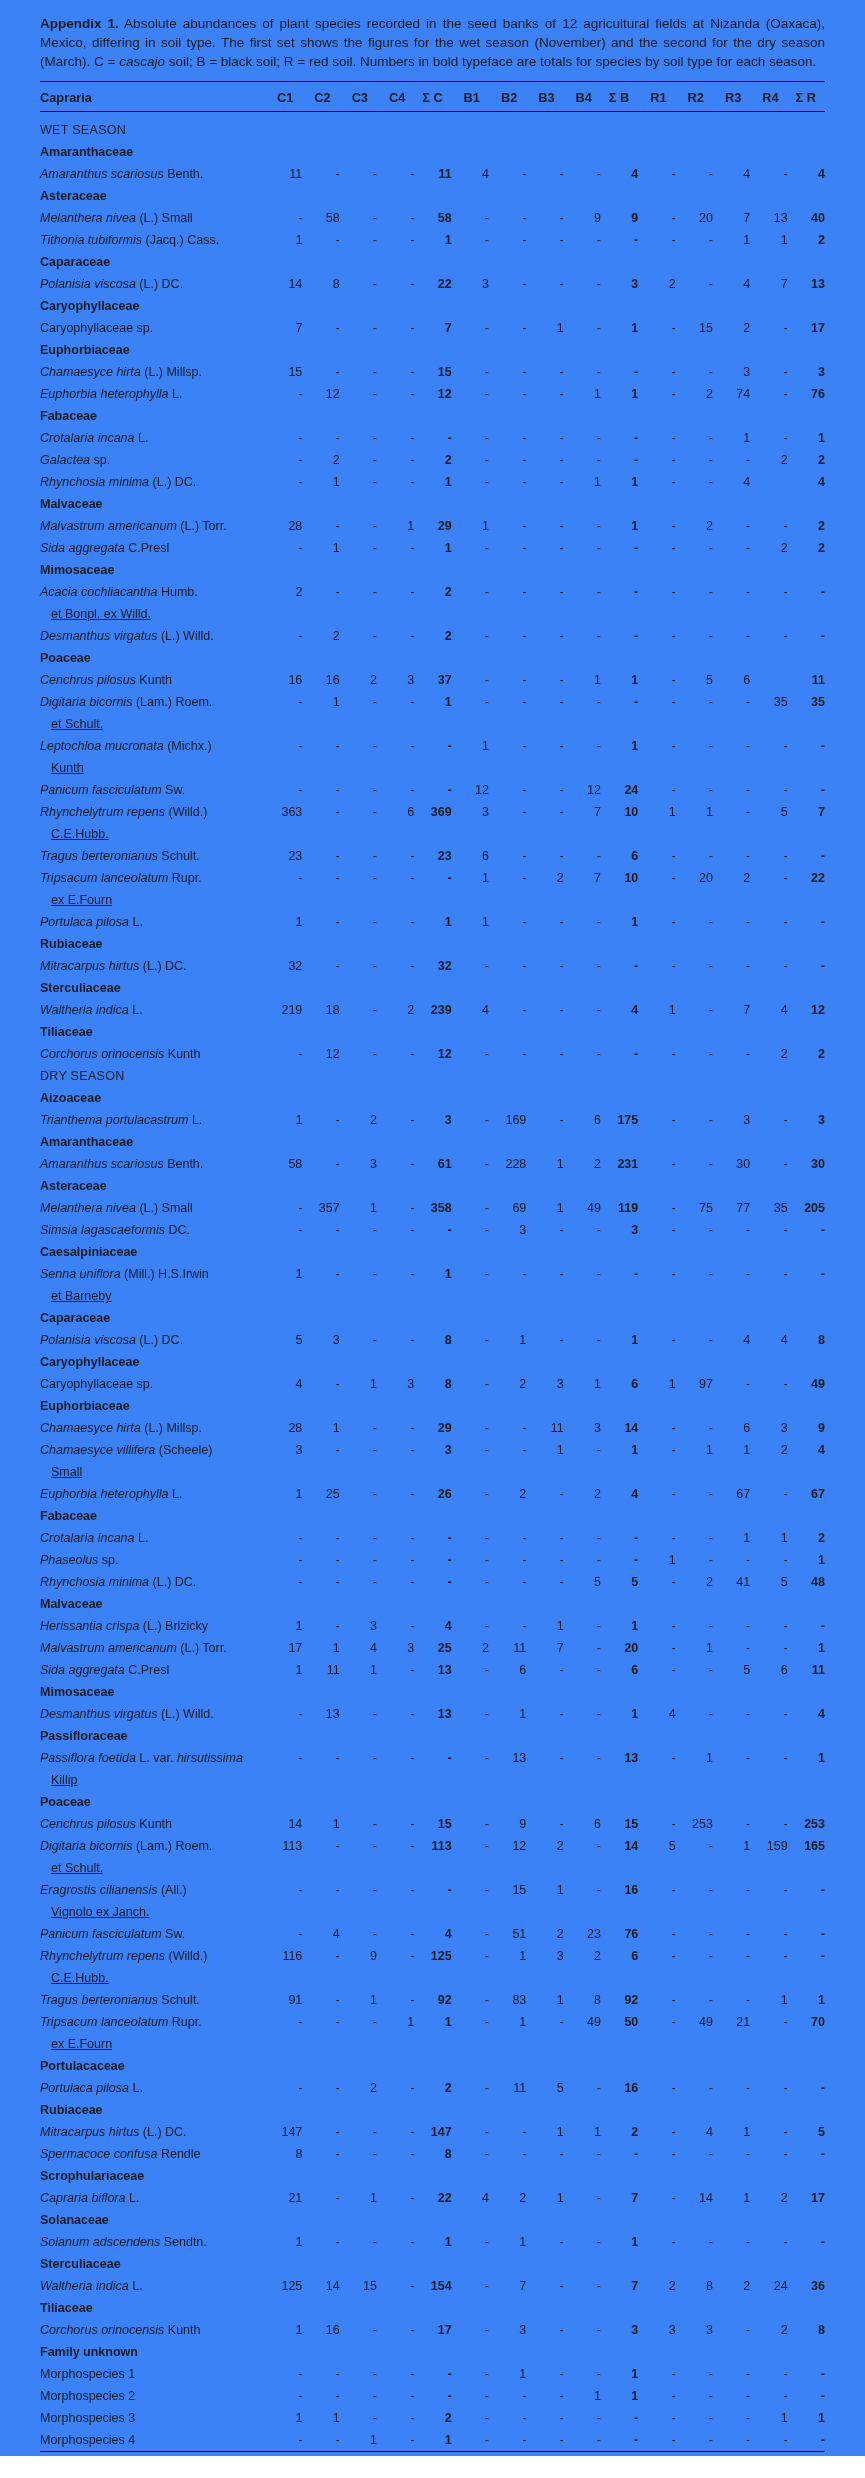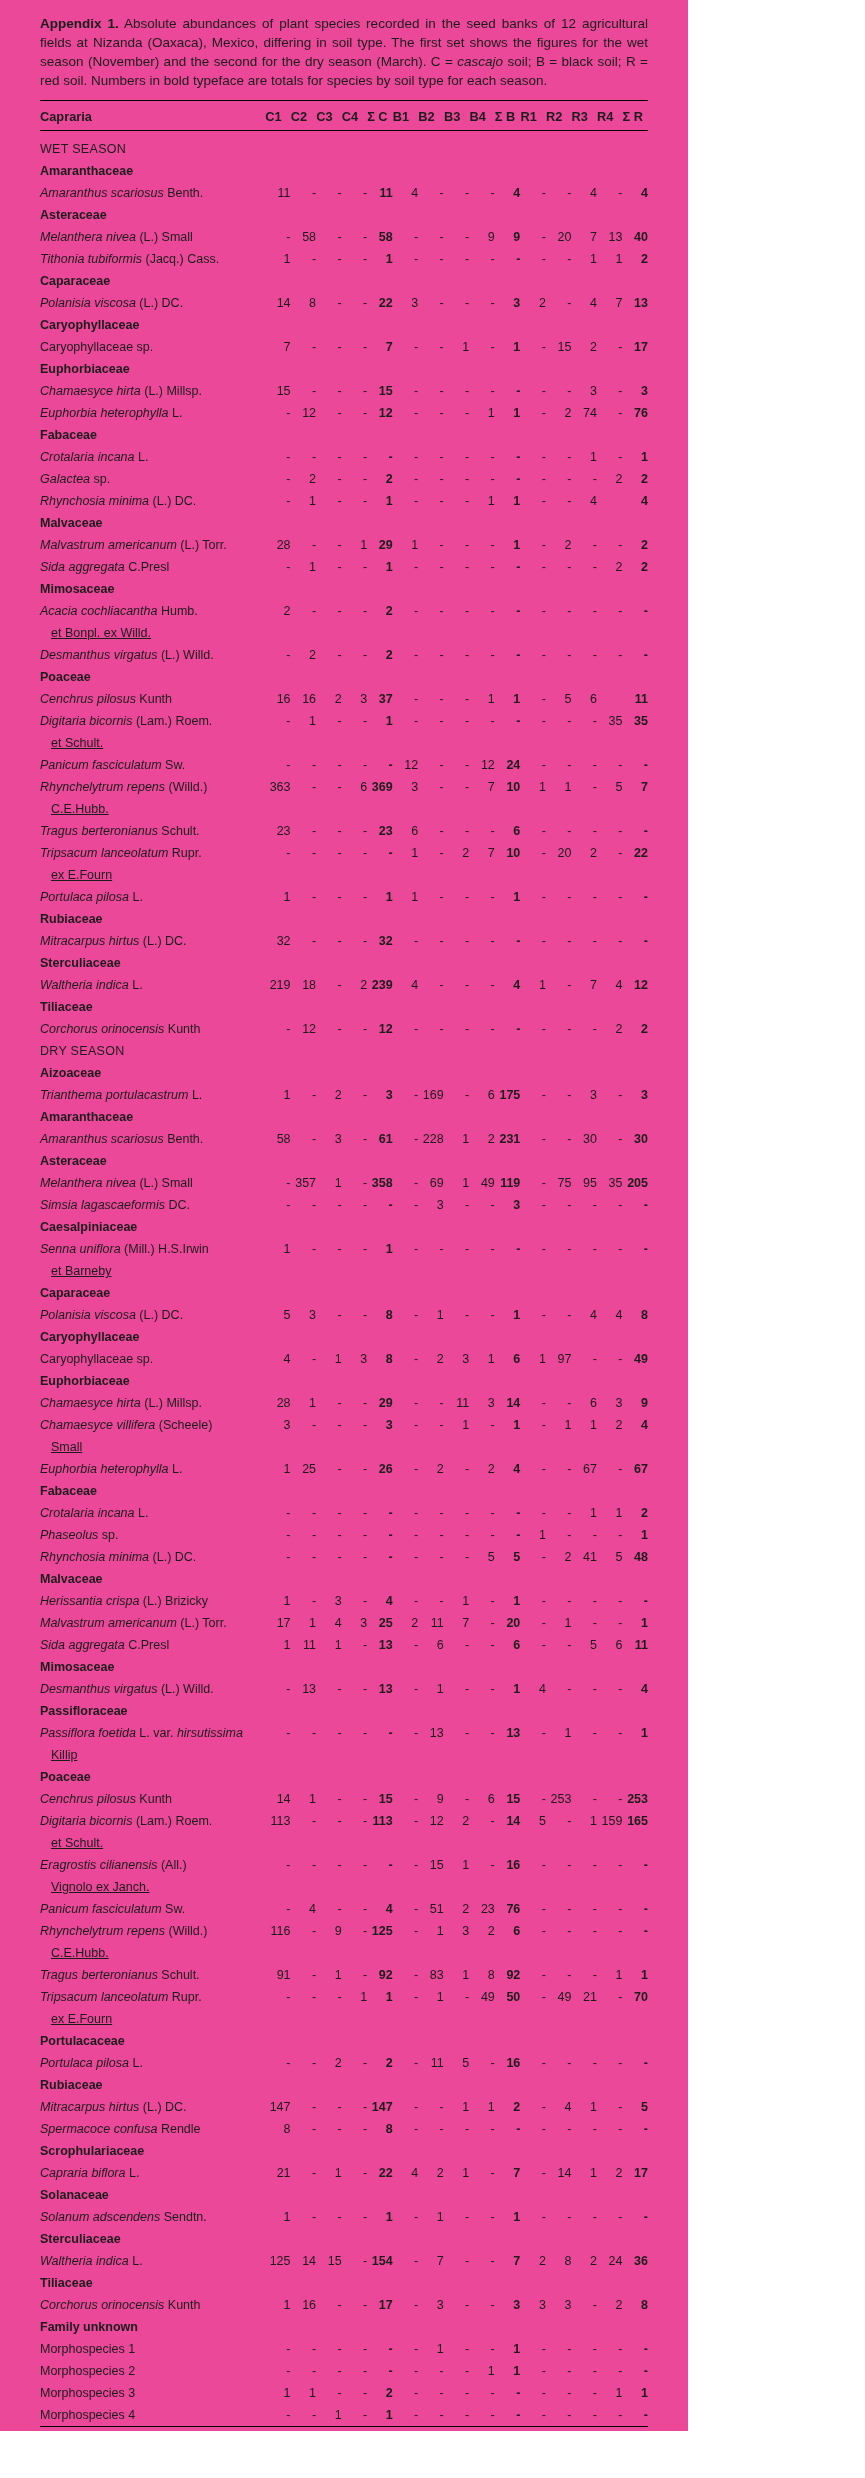--- a/index.html
+++ b/index.html
@@ -1,22 +1,22 @@
 <!DOCTYPE html>
 <html><head>
 <meta charset="utf-8">
 <style>
   html, body { margin:0; padding:0; background:#ffffff; }
   .page {
-    width:688px;
+    width:865px;
     box-sizing:border-box;
     padding:14px 40px 4px 40px;
     font-family:"Liberation Sans", sans-serif;
     color:#1c1c1c;
-    background:#ec4899;
+    background:#3b82f6;
   }
   .caption {
     font-size:13.5px;
     line-height:19px;
     text-align:justify;
     margin:0 0 10px 0;
   }
   .caption .cap-label { font-weight:bold; }
   .caption .cap-italic { font-style:italic; }
   table.abund {
@@ -410,20 +410,38 @@
           <td class="num">-</td>
           <td class="num">-</td>
           <td class="num tot">-</td>
           <td class="num">-</td>
           <td class="num">-</td>
           <td class="num">-</td>
           <td class="num">35</td>
           <td class="num tot">35</td>
         </tr>
         <tr>
+          <td class="sp"><i>Leptochloa mucronata</i><span> (Michx.)</span><div class="cont">Kunth</div></td>
+          <td class="num">-</td>
+          <td class="num">-</td>
+          <td class="num">-</td>
+          <td class="num">-</td>
+          <td class="num tot">-</td>
+          <td class="num">1</td>
+          <td class="num">-</td>
+          <td class="num">-</td>
+          <td class="num">-</td>
+          <td class="num tot">1</td>
+          <td class="num">-</td>
+          <td class="num">-</td>
+          <td class="num">-</td>
+          <td class="num">-</td>
+          <td class="num tot">-</td>
+        </tr>
+        <tr>
           <td class="sp"><i>Panicum fasciculatum</i><span> Sw.</span></td>
           <td class="num">-</td>
           <td class="num">-</td>
           <td class="num">-</td>
           <td class="num">-</td>
           <td class="num tot">-</td>
           <td class="num">12</td>
           <td class="num">-</td>
           <td class="num">-</td>
           <td class="num">12</td>
@@ -624,21 +642,21 @@
           <td class="num">1</td>
           <td class="num">-</td>
           <td class="num tot">358</td>
           <td class="num">-</td>
           <td class="num">69</td>
           <td class="num">1</td>
           <td class="num">49</td>
           <td class="num tot">119</td>
           <td class="num">-</td>
           <td class="num">75</td>
-          <td class="num">95</td>
+          <td class="num">77</td>
           <td class="num">35</td>
           <td class="num tot">205</td>
         </tr>
         <tr>
           <td class="sp"><i>Simsia lagascaeformis</i><span> DC.</span></td>
           <td class="num">-</td>
           <td class="num">-</td>
           <td class="num">-</td>
           <td class="num">-</td>
           <td class="num tot">-</td>

